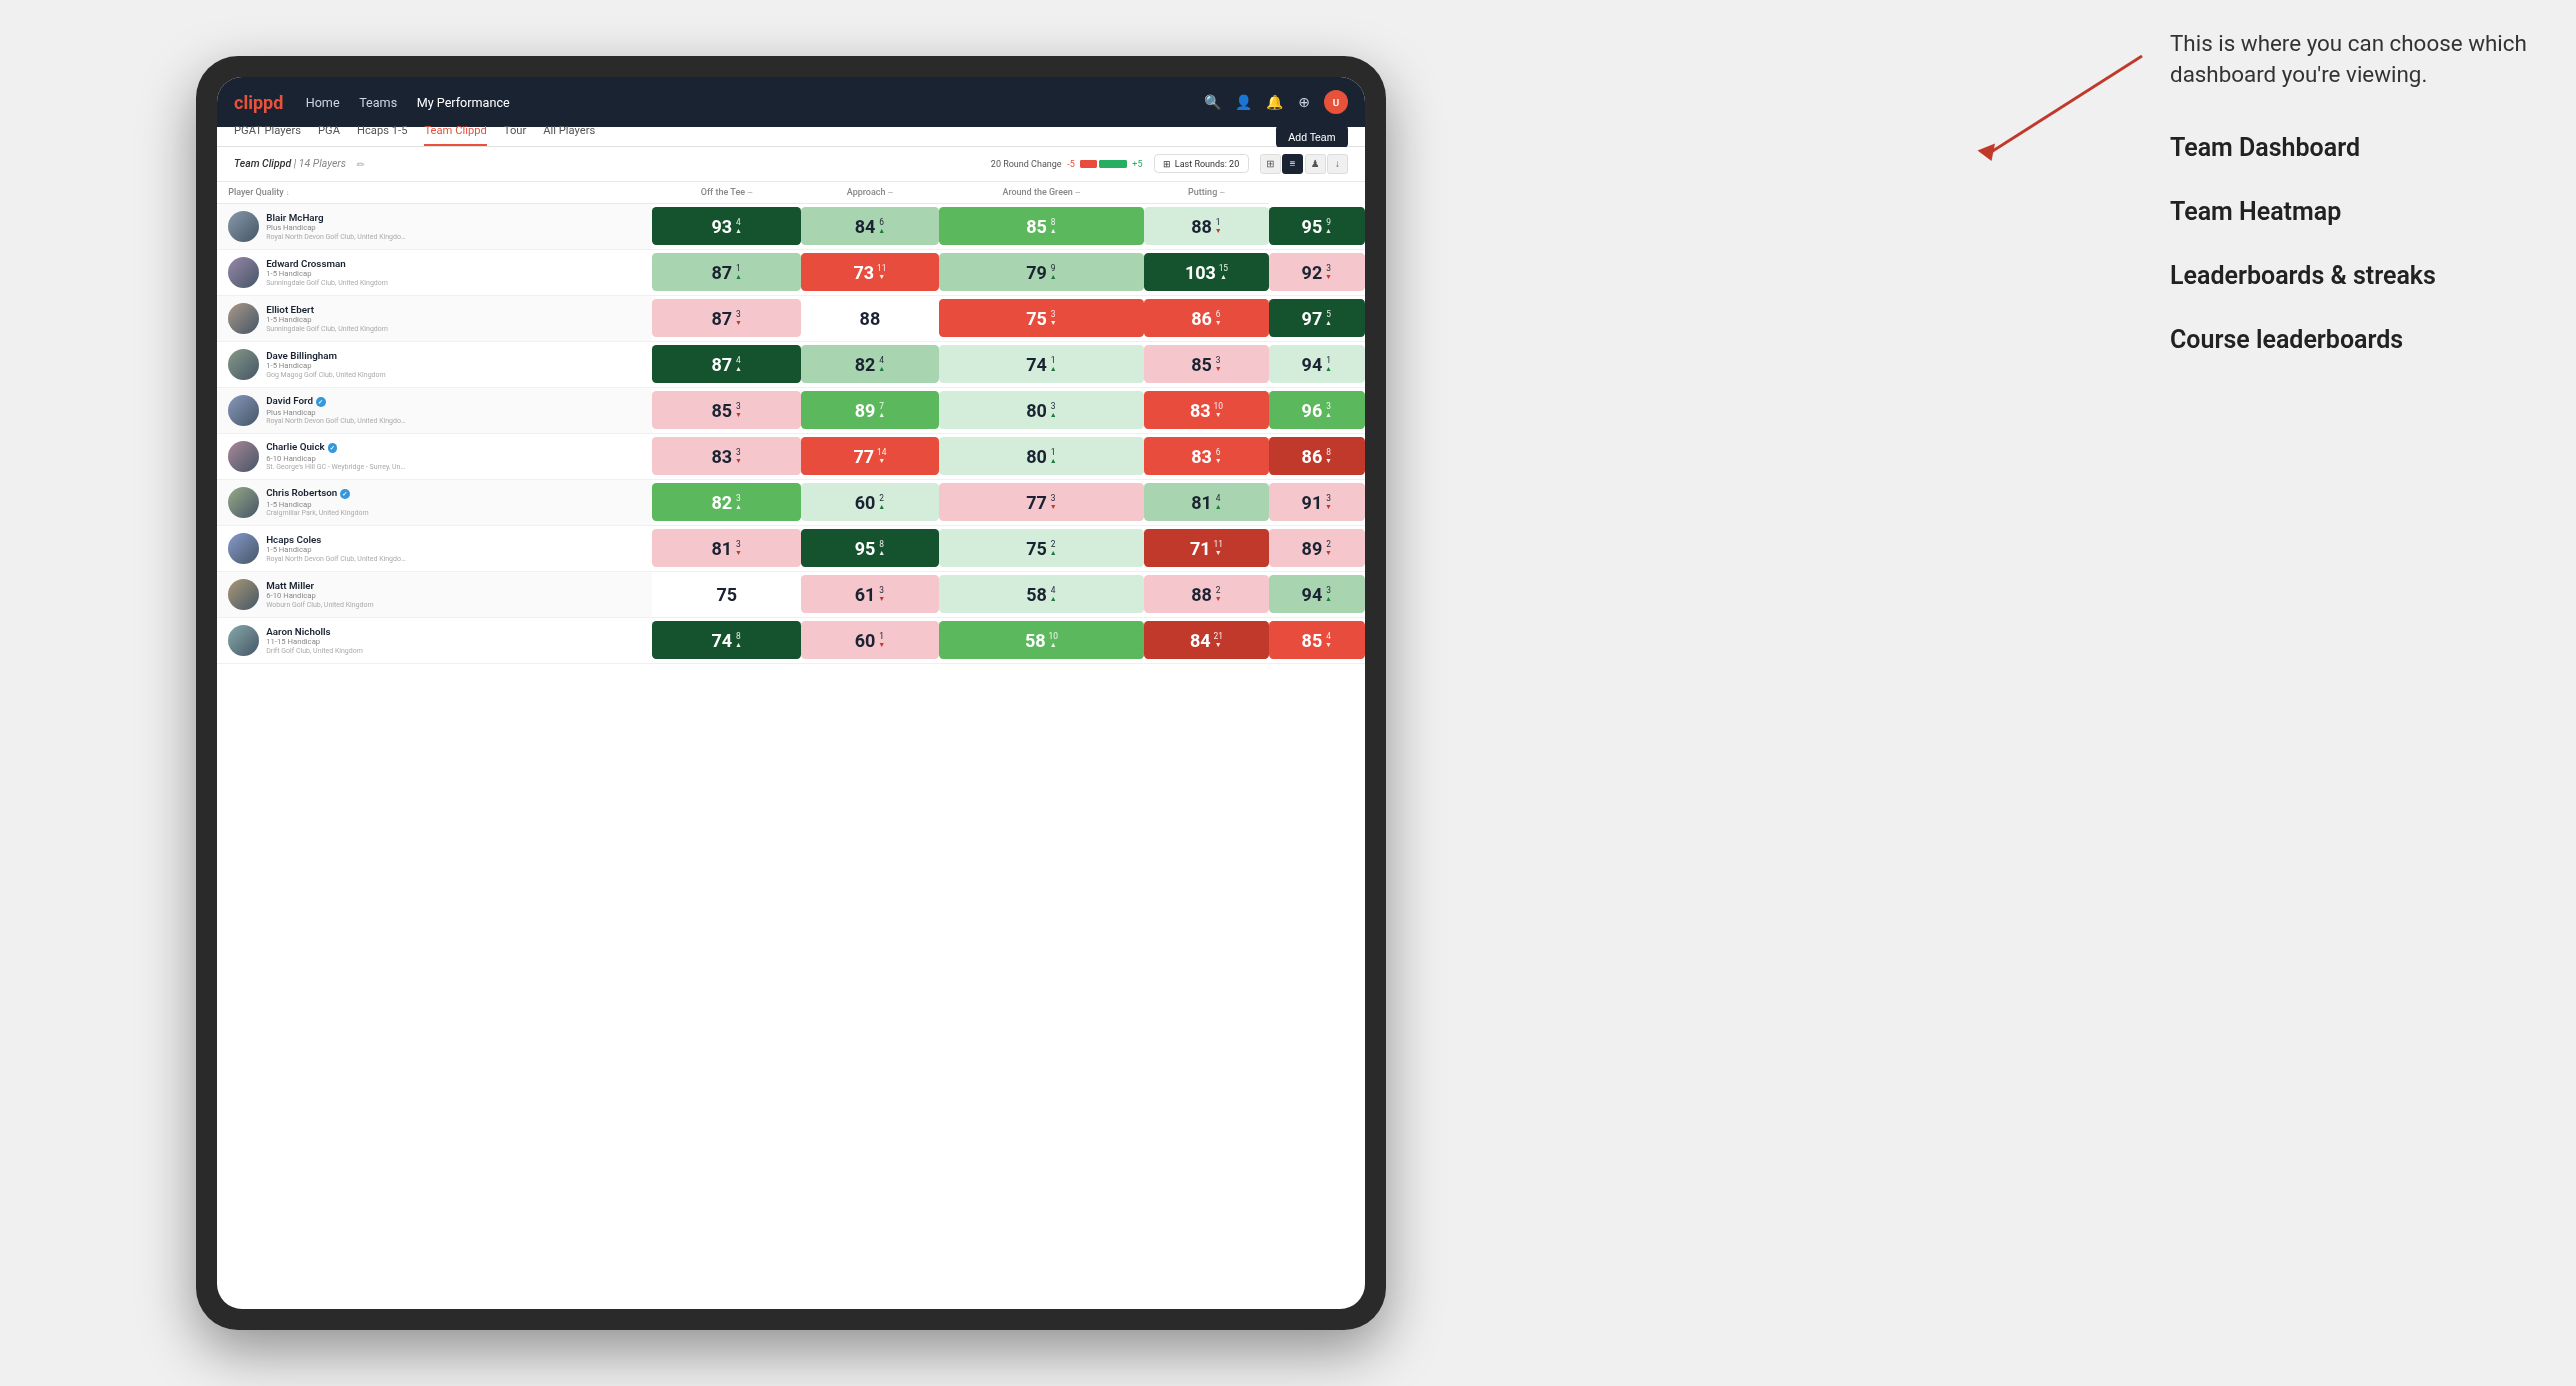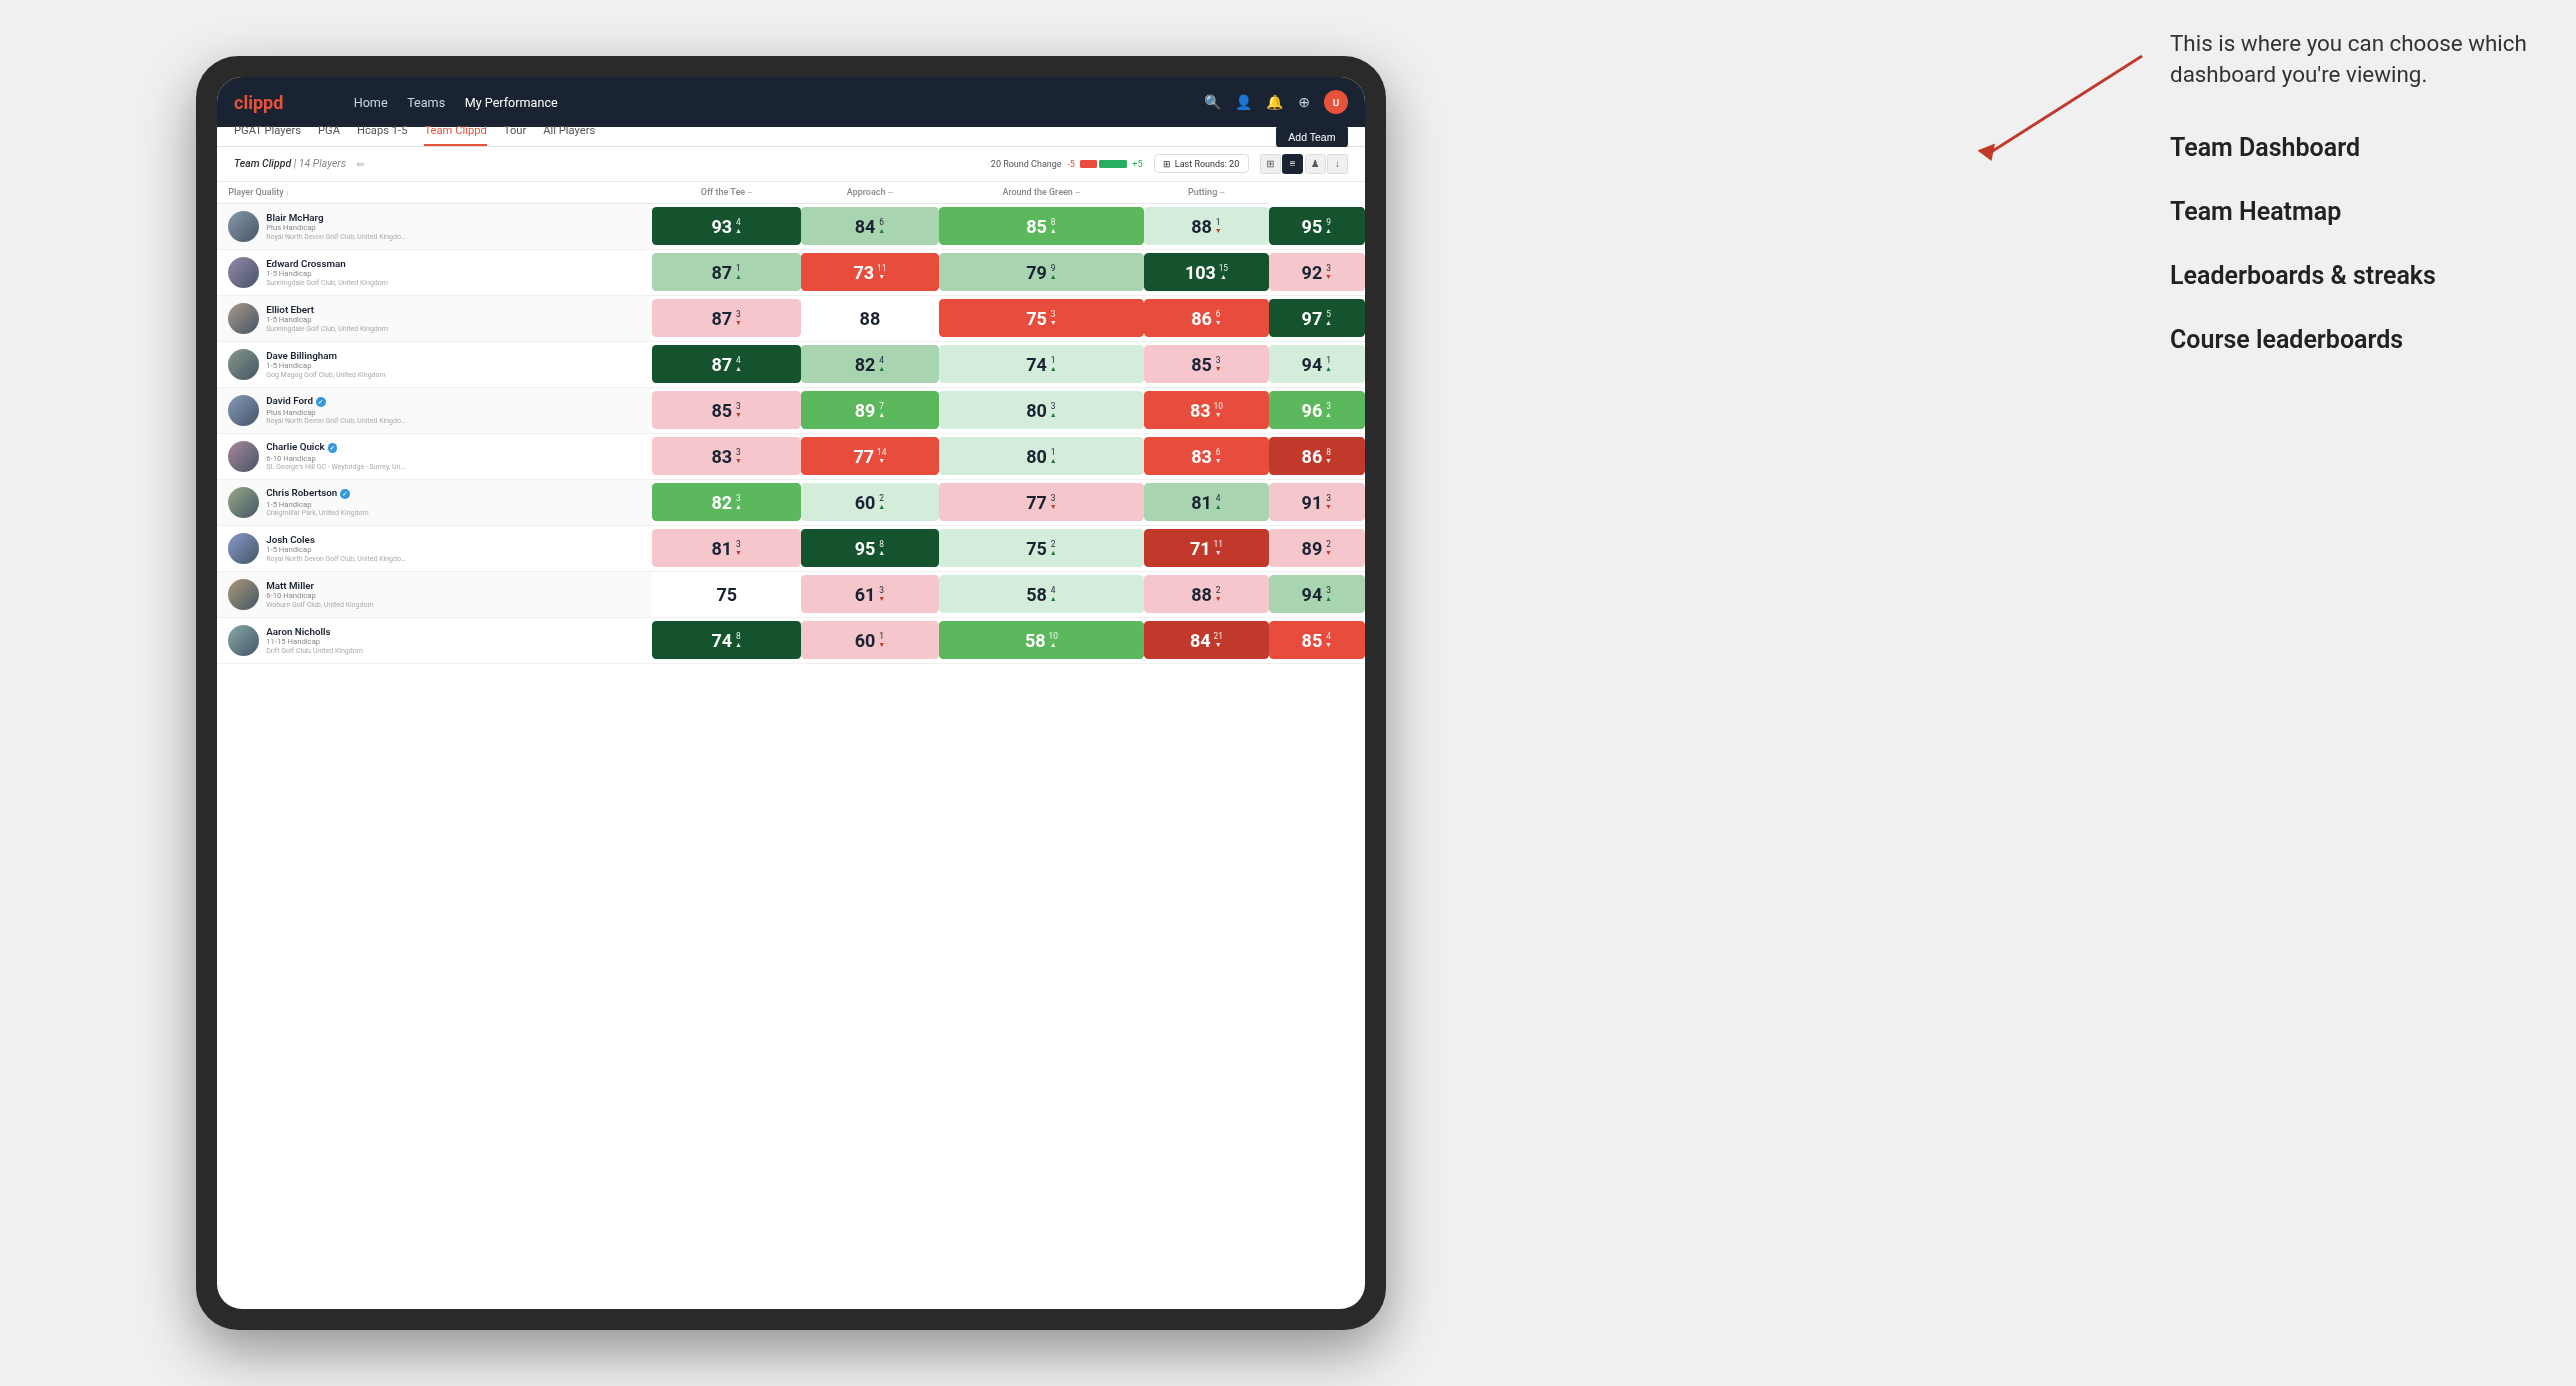--- a/index.html
+++ b/index.html
@@ -66,21 +66,20 @@
     }
 
     
     .nav-bar {
       background: #1a2332;
       height: 50px;
       display: flex;
       align-items: center;
       padding: 0 17px;
       flex-shrink: 0;
-      gap: 48px;
     }
     .nav-logo {
       color: #e8523a;
       font-size: 18px;
       font-weight: 700;
       margin-right: 22.4px;
     }
     .nav-links {
       display: flex;
       gap: 19.6px;
@@ -893,21 +892,21 @@
       </div>
     </td>
             </tr>
             <tr>
               <td>
     <div class="player-cell">
       <div class="player-avatar">
         <div class="player-avatar-inner" style="background: linear-gradient(135deg, #8899cc, #445566);"></div>
       </div>
       <div class="player-info">
-        <div class="player-name">Josh Coles</div>
+        <div class="player-name">Hcaps Coles</div>
         <div class="player-handicap">1-5 Handicap</div>
         <div class="player-club">Royal North Devon Golf Club, United Kingdom</div>
       </div>
     </div>
   </td>
               <td class="score-cell">
       <div class="score-box heat-light-red">
         <span class="score-number">81</span>
         <span class="score-change">
                     <span>3</span>

